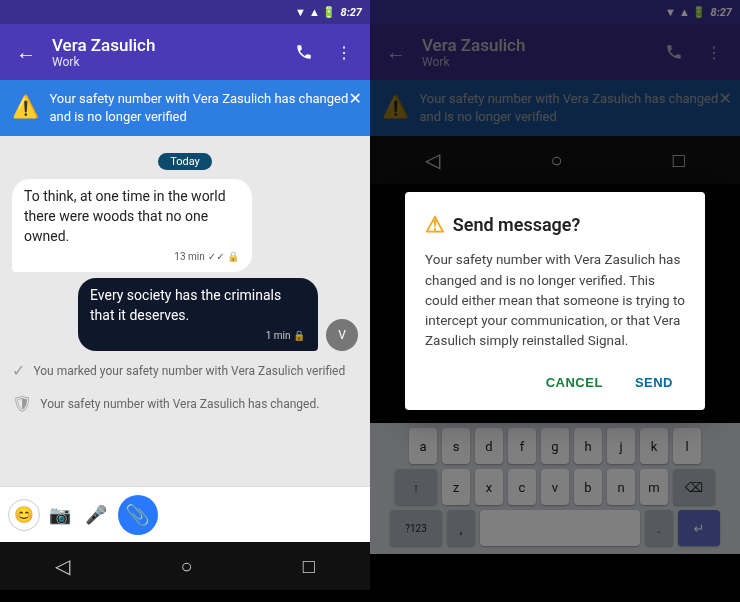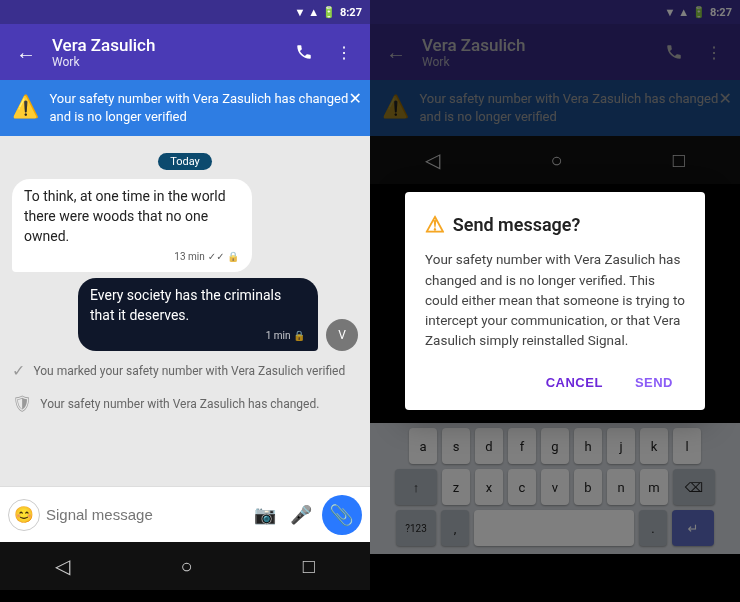--- a/index.html
+++ b/index.html
@@ -26,21 +26,21 @@
       height: 24px;
       background: #3a2f8e;
       display: flex;
       align-items: center;
       justify-content: flex-end;
       padding: 0 8px;
       color: #fff;
       font-size: 11px;
       font-weight: bold;
     }
-    .status-bar .time { margin-left: 4px; }
+    .status-bar .time { margin-left: 4px; font-style: italic; }
     .status-icons { display: flex; align-items: center; gap: 3px; }
 
     
     .app-bar {
       background: #4a3ab5;
       height: 56px;
       display: flex;
       align-items: center;
       padding: 0 8px;
       color: #fff;
@@ -259,22 +259,22 @@
       padding: 8px 12px;
       font-size: 13px;
       font-weight: 600;
       text-transform: uppercase;
       border: none;
       background: none;
       cursor: pointer;
       border-radius: 3px;
       letter-spacing: 0.5px;
     }
-    .dialog-btn.cancel { color: #6d28d9; }
-    .dialog-btn.send { color: #8b5cf6; text-align: right; }
+    .dialog-btn.cancel { color: #15803d; }
+    .dialog-btn.send { color: #0369a1; text-align: right; }
     .kb-row {
       display: flex;
       justify-content: center;
       gap: 5px;
       margin-bottom: 5px;
     }
     .kb-key {
       background: #fff;
       border-radius: 4px;
       width: 28px;
@@ -361,21 +361,20 @@
     </div>
 
     <div class="system-msg">
       <div class="sys-icon">🛡</div>
       <span>Your safety number with Vera Zasulich has changed.</span>
     </div>
   </div>
 
   <div class="input-bar">
     <div class="emoji-btn">😊</div>
-    <input class="text-input" type="text" placeholder="Signal message" style="">
     <div class="camera-btn">📷</div>
     <div class="mic-btn">🎤</div>
     <div class="attach-btn">📎</div>
   </div>
 
   <div class="nav-bar">
     <div class="nav-btn">◁</div>
     <div class="nav-btn">○</div>
     <div class="nav-btn">□</div>
   </div>
@@ -450,21 +449,21 @@
       <div class="kb-key">x</div>
       <div class="kb-key">c</div>
       <div class="kb-key">v</div>
       <div class="kb-key">b</div>
       <div class="kb-key">n</div>
       <div class="kb-key">m</div>
       <div class="kb-key dark wide">⌫</div>
     </div>
 
     <div class="kb-row">
-      <div class="kb-key dark" style="width:40px; font-size:10px;">?123</div>
+      <div class="kb-key dark" style="width:52px; font-size:10px;">?123</div>
       <div class="kb-key dark">,</div>
       <div class="kb-key space" style="flex:1; max-width:160px;"></div>
       <div class="kb-key dark">.</div>
       <div class="kb-key blue" style="width:42px; font-size:13px;">↵</div>
     </div>
   </div>
 
   <div class="nav-bar">
     <div class="nav-btn">◁</div>
     <div class="nav-btn">○</div>

